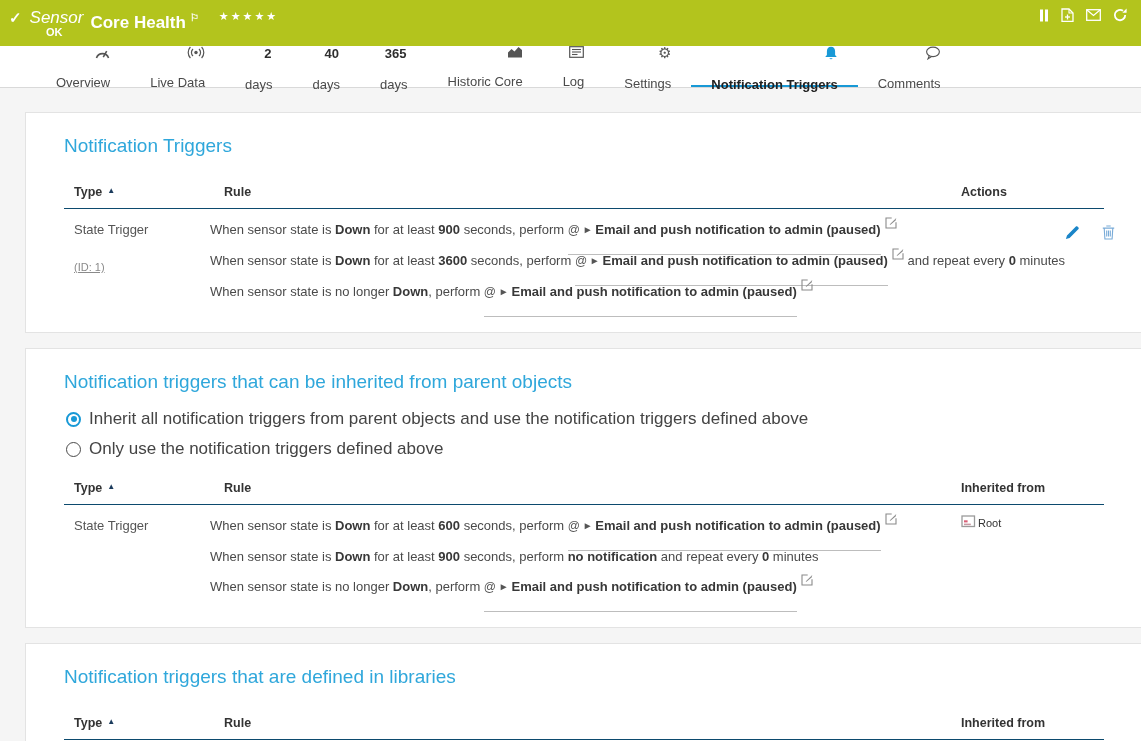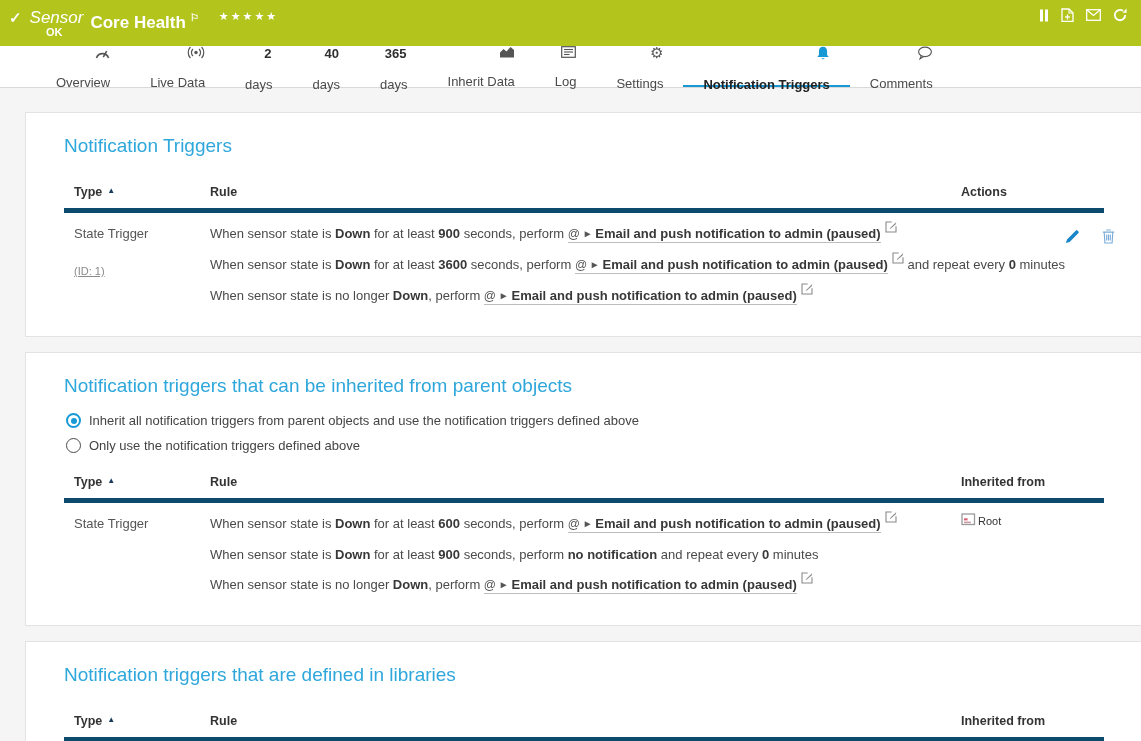--- a/index.html
+++ b/index.html
@@ -33,45 +33,45 @@
   .tab .uni { font-size:15px; line-height:14px; }
 
   
   .content { padding-top:24px; }
   .panel { background:#fff; border:1px solid #e3e3e3; margin:0 -2px 15px 25px;
            padding:22px 38px 24px 38px; }
   .panel h2 { font-size:19px; font-weight:400; color:#2fa7db; margin-bottom:28px; }
 
   .thead, .trow { display:grid; grid-template-columns:136px 1fr 143px; }
   .thead { font-size:12.5px; font-weight:bold; color:#333;
-           padding:0 0 9px 10px; border-bottom:5px solid #0c4a6e; }
+           padding:0 0 9px 10px; border-bottom:1px solid #0c4a6e;gap:14px; }
   .sort { font-size:8px; color:#1a3a5c; margin-left:5px; position:relative; top:-3px; }
   .th { cursor:pointer; }
   .th.static { cursor:default; font-weight:bold; }
 
   .trow { padding:6px 0 0 10px; }
   .type-name { font-size:13px; color:#555; line-height:30px; }
   .type-sub  { font-size:11px; color:#8a8a8a; line-height:14px; margin-top:15px;text-decoration:underline; }
   .rule-line { font-size:13px; color:#4a4a4a; line-height:30px; white-space:nowrap; }
   .rule-line b, .type b { color:#383838; }
-  .rule-link { border-bottom:1px solid #bdbdbd; cursor:pointer; padding-bottom:1px; }
+  .rule-link { border-bottom:1px solid #bdbdbd; cursor:pointer; padding-bottom:17px; }
   .rule-link .glyph { color:#555; font-size:12px; }
   .rule-link .arrow { font-size:10px; position:relative; top:-1px; }
   .edit-ico { margin-left:4px; position:relative; top:-5px; cursor:pointer; display:inline-block; }
 
   .action-btns { display:flex; gap:22px; padding-top:10px; }
   .act { cursor:pointer; display:inline-flex; }
 
   .root-chip { display:inline-flex; align-items:center; gap:2px; font-size:11px;
                color:#333; cursor:pointer; padding-top:4px; }
 
   
   .radios { margin:-12px 0 22px 2px; }
   .radio-row { display:flex; align-items:center; gap:8px; margin:0 0 10px 0;
-               font-size:13px; color:#444; cursor:pointer;text-align:right; }
+               font-size:17px; color:#444; cursor:pointer;text-align:right; }
   .radio { width:15px; height:15px; border-radius:50%; border:1px solid #4a4a4a;
            position:relative; flex:0 0 auto; }
   .radio.sel { border:2px solid #1899d6; }
   .radio.sel::after { content:""; position:absolute; left:2.5px; top:2.5px;
            width:6px; height:6px; border-radius:50%; background:#1899d6; }
 
   .empty-row { font-size:13px; color:#555; padding:13px 0 12px 0;
                border-bottom:1px solid #e8e8e8; }
 </style>
 </head>
@@ -148,21 +148,21 @@
     <div class="tab">
       <span class="num">365</span>
       <span class="tlabel">days</span>
     </div>
     <div class="tab">
       <span class="ticon">
         <svg width="16" height="12" viewBox="0 0 16 12">
           <path d="M1 11.5V6.5l3.5-3.5 3 2.5 4-4.5 3.5 3v7.5z" fill="#555"></path>
         </svg>
       </span>
-      <span class="tlabel">Inherit Data</span>
+      <span class="tlabel">Historic Core</span>
     </div>
     <div class="tab">
       <span class="ticon">
         <svg width="15" height="12" viewBox="0 0 15 12">
           <rect x="0.7" y="0.7" width="13.6" height="10.6" fill="none" stroke="#555" stroke-width="1.2"></rect>
           <line x1="3" y1="3.5" x2="12" y2="3.5" stroke="#555" stroke-width="1.1"></line>
           <line x1="3" y1="6" x2="12" y2="6" stroke="#555" stroke-width="1.1"></line>
           <line x1="3" y1="8.5" x2="8.5" y2="8.5" stroke="#555" stroke-width="1.1"></line>
         </svg>
       </span>

